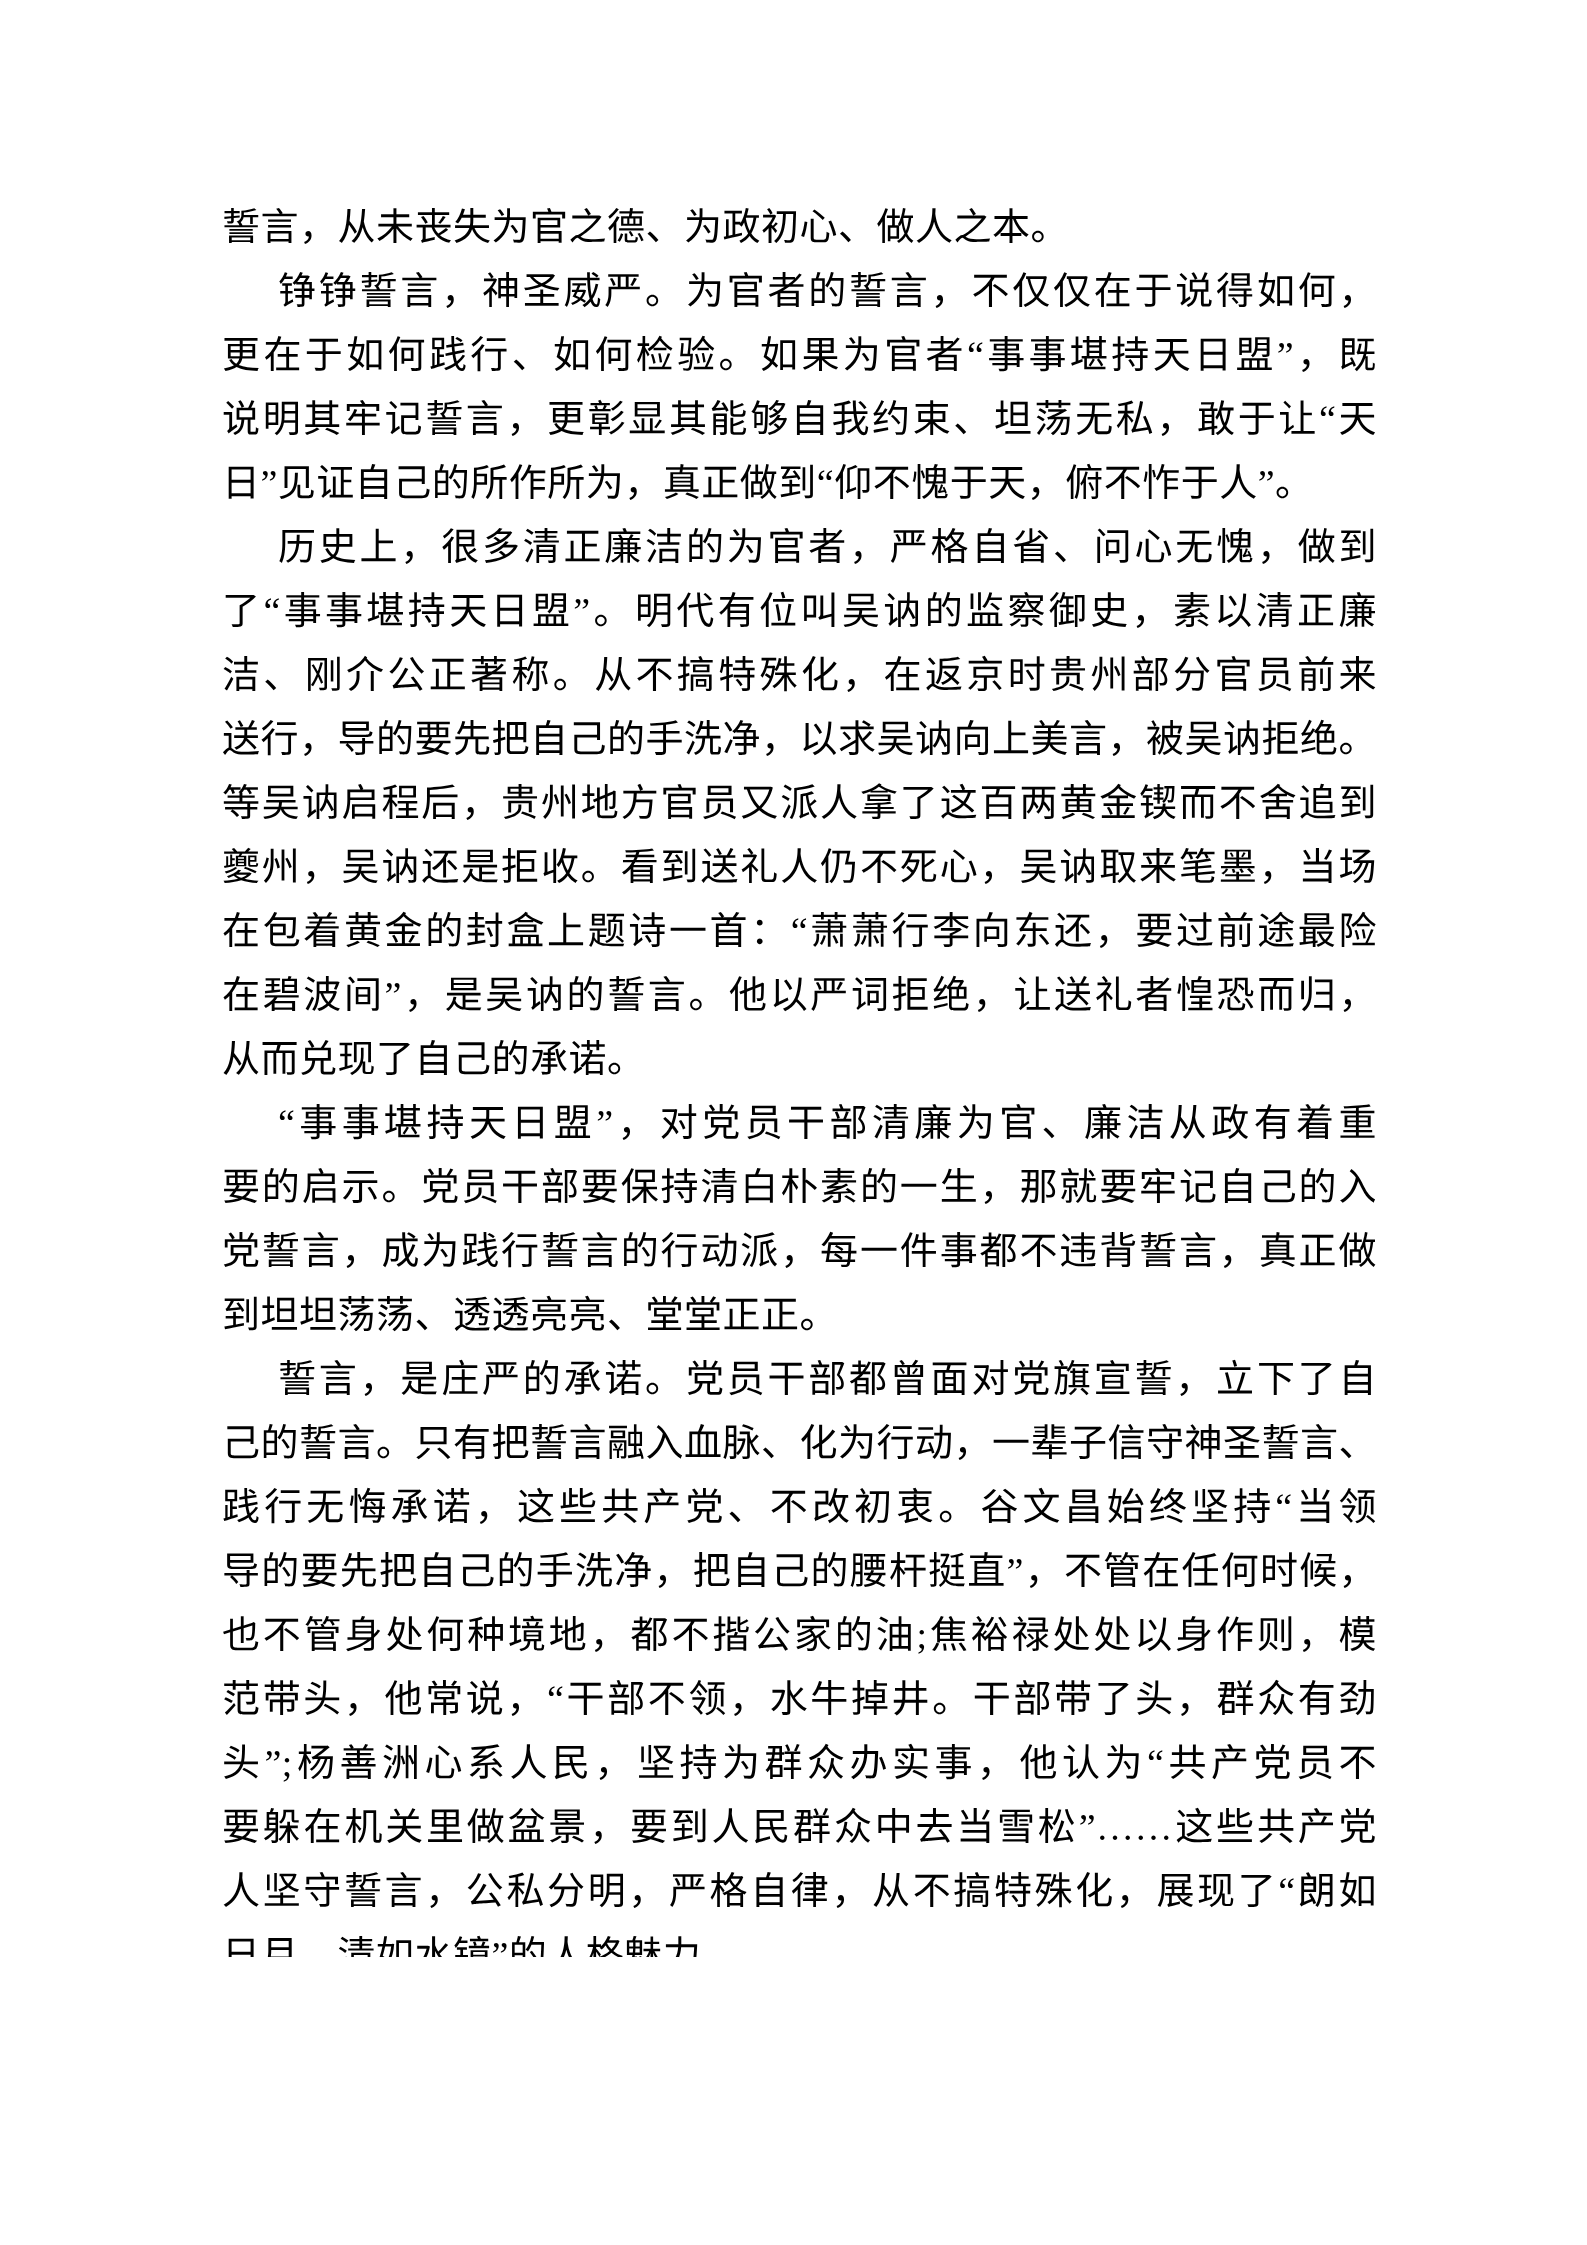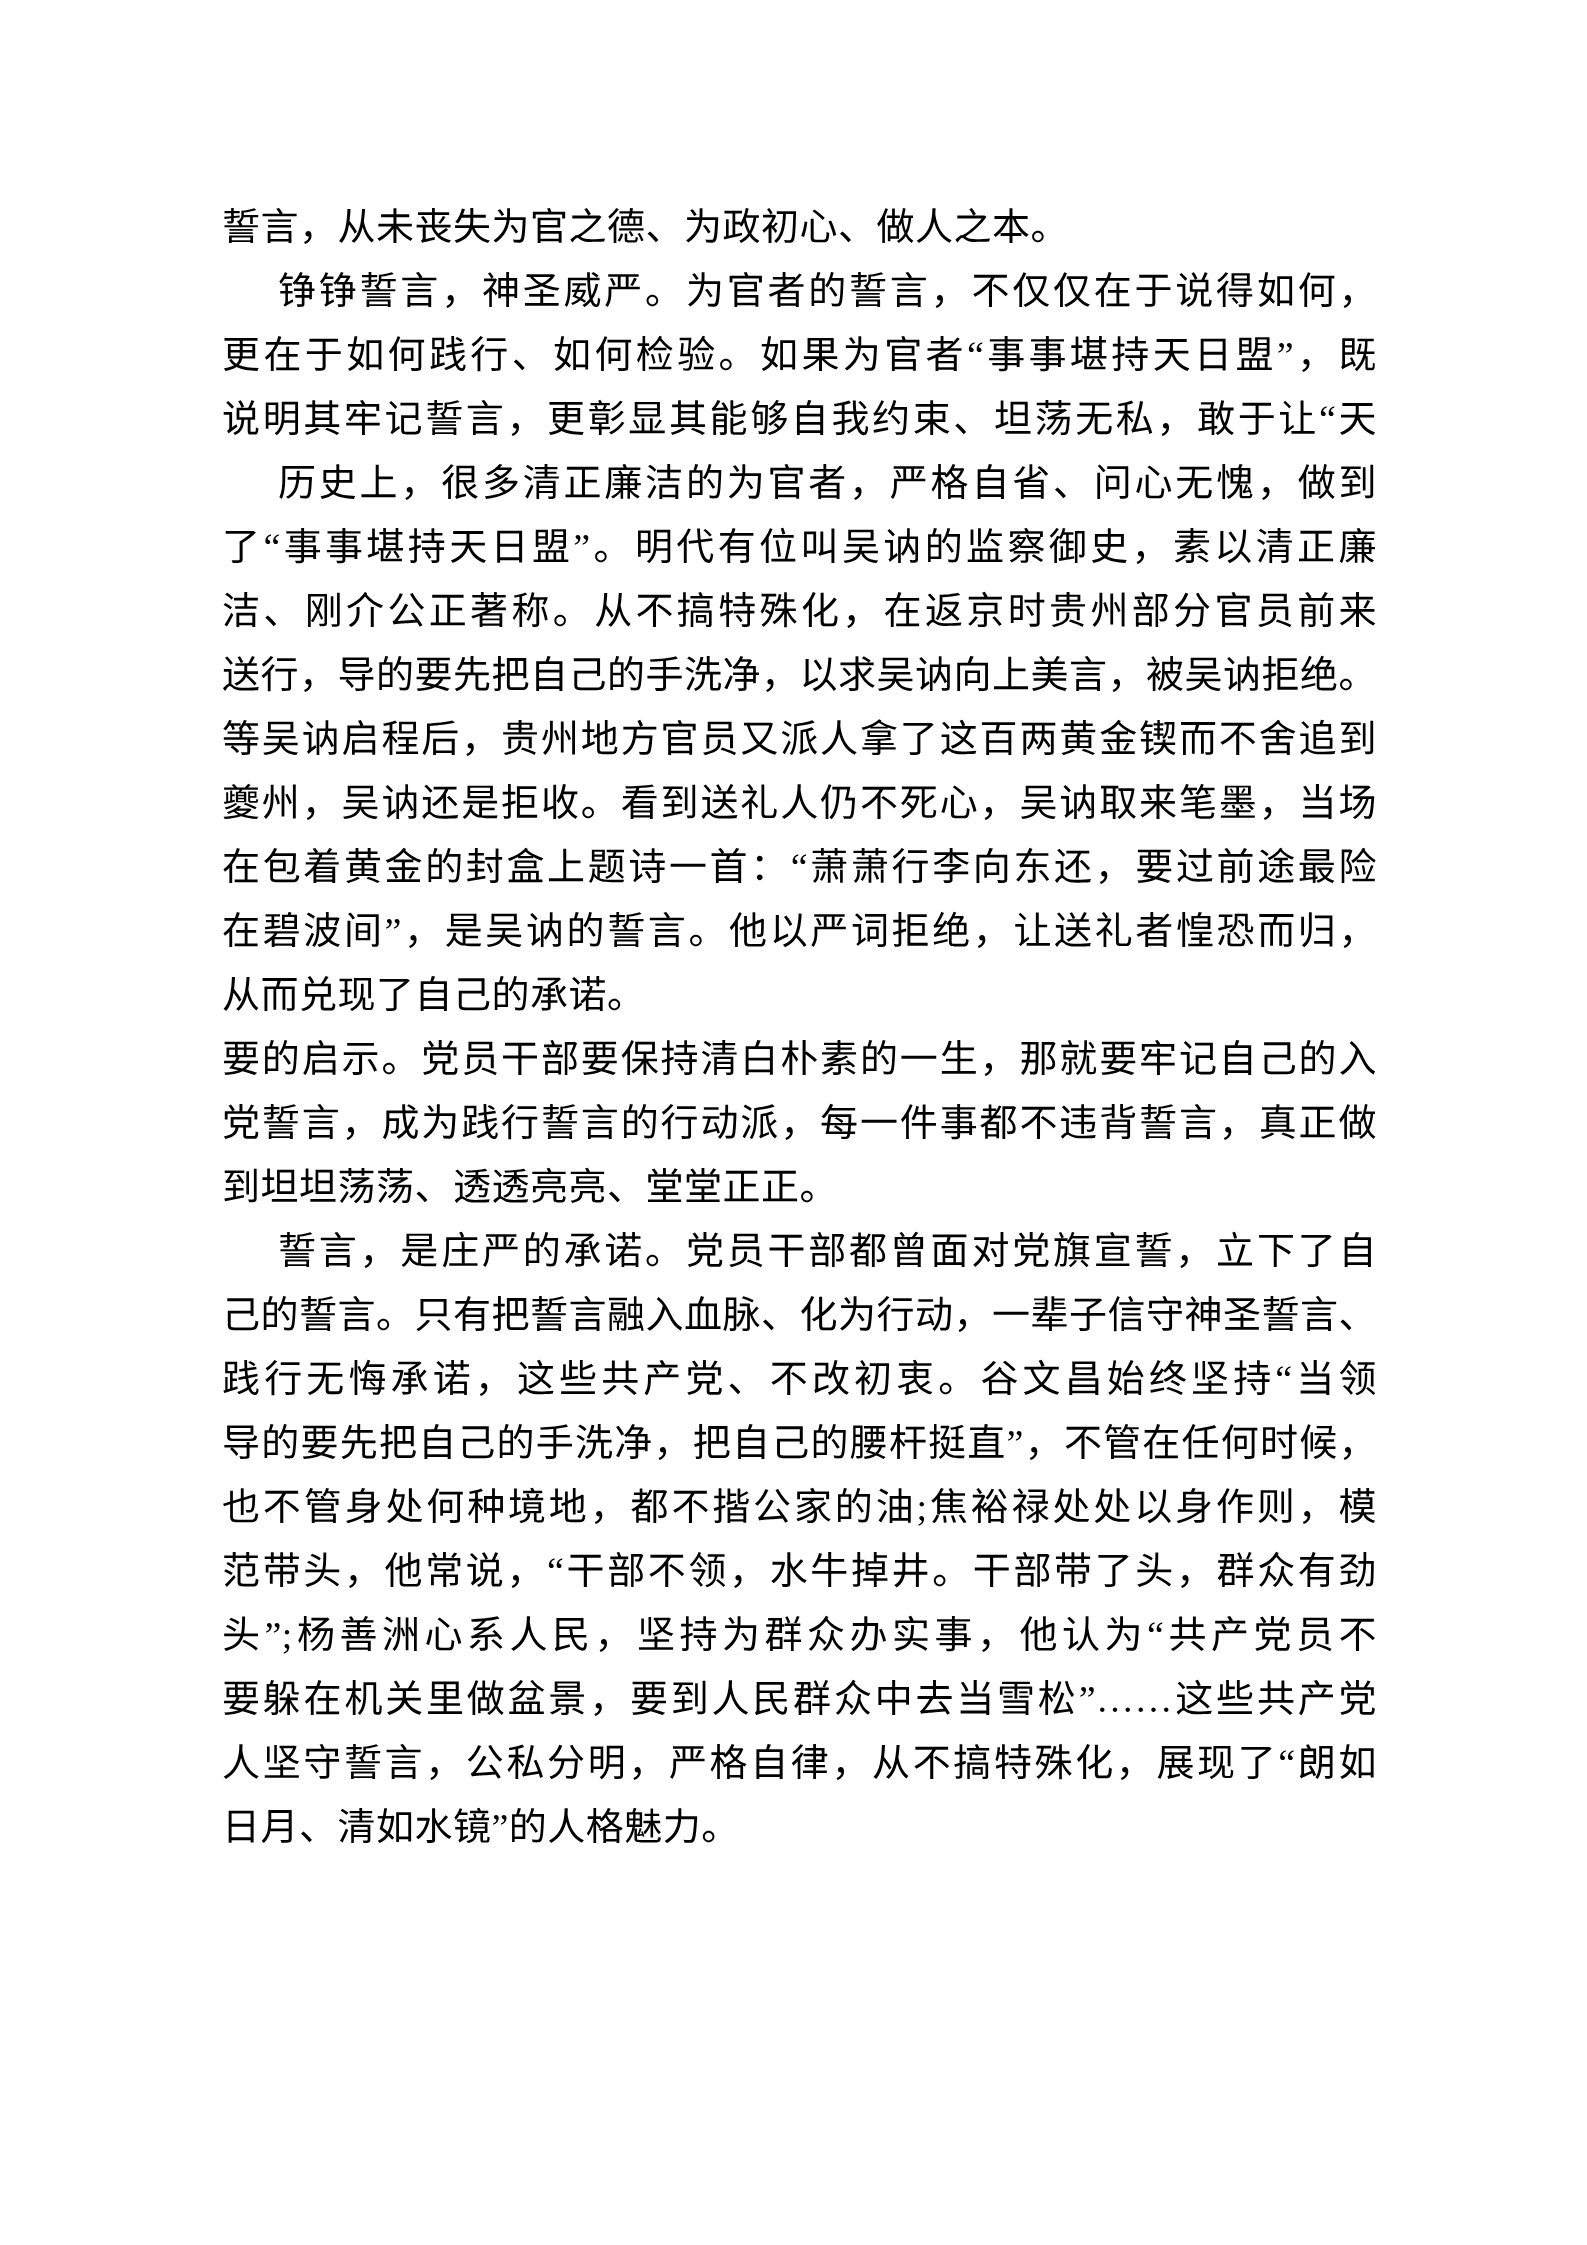--- a/index.html
+++ b/index.html
@@ -58,29 +58,31 @@
 </style>
 </head>
 <body>
 
 <div class="page">
   <div class="text-block">
       <div class="line">誓言，从未丧失为官之德、为政初心、做人之本。</div>
       <div class="line indent justify">铮铮誓言，神圣威严。为官者的誓言，不仅仅在于说得如何，</div>
       <div class="line justify">更在于如何践行、如何检验。如果为官者“事事堪持天日盟”，既</div>
       <div class="line justify">说明其牢记誓言，更彰显其能够自我约束、坦荡无私，敢于让“天</div>
+      <div class="line">日”见证自己的所作所为，真正做到“仰不愧于天，俯不怍于人”。</div>
       <div class="line indent justify">历史上，很多清正廉洁的为官者，严格自省、问心无愧，做到</div>
       <div class="line justify">了“事事堪持天日盟”。明代有位叫吴讷的监察御史，素以清正廉</div>
       <div class="line justify">洁、刚介公正著称。从不搞特殊化，在返京时贵州部分官员前来</div>
       <div class="line justify">送行，导的要先把自己的手洗净，以求吴讷向上美言，被吴讷拒绝。</div>
       <div class="line justify">等吴讷启程后，贵州地方官员又派人拿了这百两黄金锲而不舍追到</div>
       <div class="line justify">夔州，吴讷还是拒收。看到送礼人仍不死心，吴讷取来笔墨，当场</div>
       <div class="line justify">在包着黄金的封盒上题诗一首：“萧萧行李向东还，要过前途最险</div>
       <div class="line justify">在碧波间”，是吴讷的誓言。他以严词拒绝，让送礼者惶恐而归，</div>
       <div class="line">从而兑现了自己的承诺。</div>
+      <div class="line indent justify">“事事堪持天日盟”，对党员干部清廉为官、廉洁从政有着重</div>
       <div class="line justify">要的启示。党员干部要保持清白朴素的一生，那就要牢记自己的入</div>
       <div class="line justify">党誓言，成为践行誓言的行动派，每一件事都不违背誓言，真正做</div>
       <div class="line">到坦坦荡荡、透透亮亮、堂堂正正。</div>
       <div class="line indent justify">誓言，是庄严的承诺。党员干部都曾面对党旗宣誓，立下了自</div>
       <div class="line justify">己的誓言。只有把誓言融入血脉、化为行动，一辈子信守神圣誓言、</div>
       <div class="line justify">践行无悔承诺，这些共产党、不改初衷。谷文昌始终坚持“当领</div>
       <div class="line justify">导的要先把自己的手洗净，把自己的腰杆挺直”，不管在任何时候，</div>
       <div class="line justify">也不管身处何种境地，都不揩公家的油;焦裕禄处处以身作则，模</div>
       <div class="line justify">范带头，他常说，“干部不领，水牛掉井。干部带了头，群众有劲</div>
       <div class="line justify">头”;杨善洲心系人民，坚持为群众办实事，他认为“共产党员不</div>

